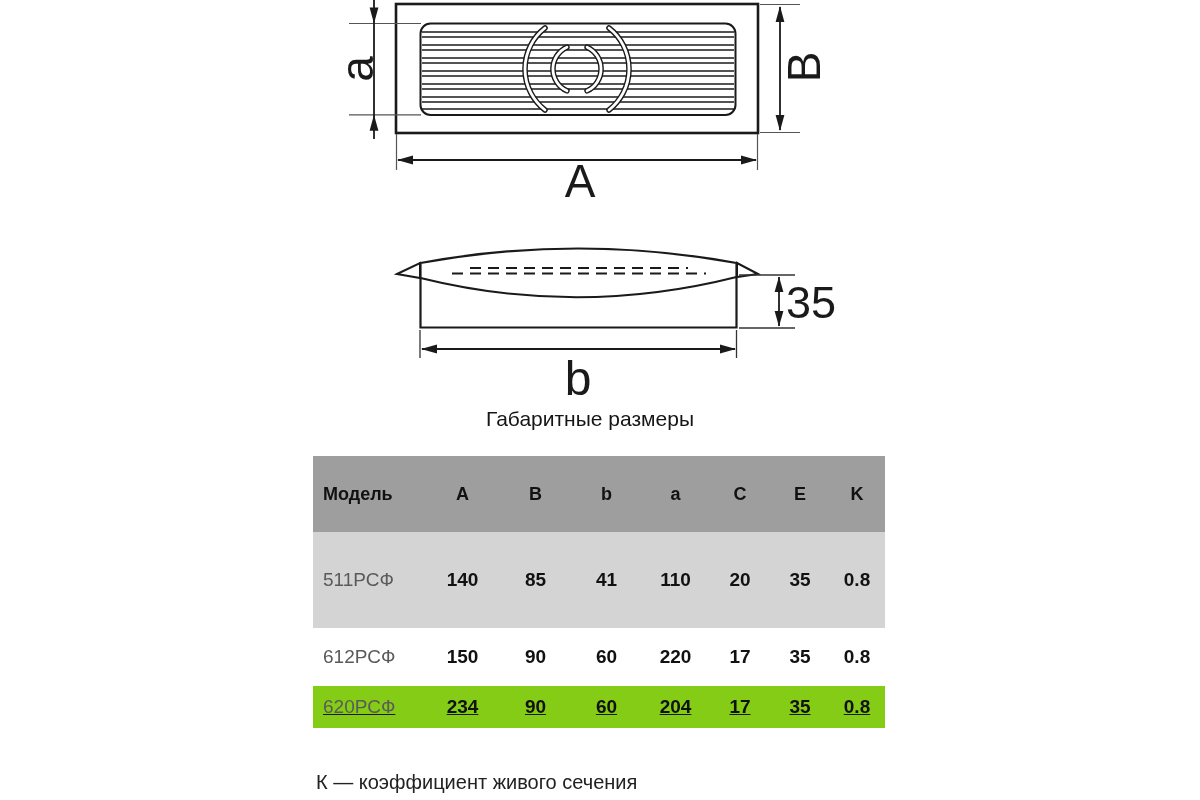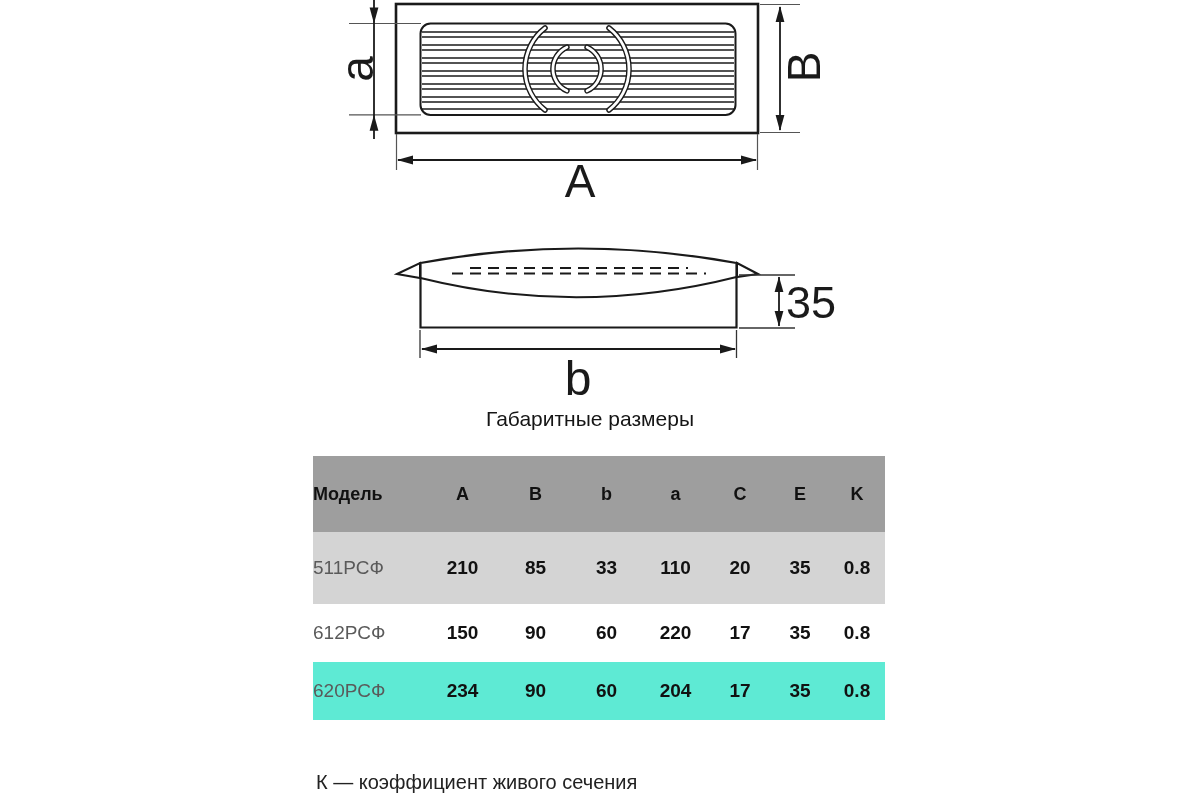--- a/index.html
+++ b/index.html
@@ -37,32 +37,33 @@
     align-items: center;
   }
   .tr .cell {
     text-align: center;
     font-size: 19px;
     font-weight: bold;
     color: #111111;
   }
   .tr .cell.model {
     text-align: left;
+    padding-left: 10px;
     font-weight: normal;
     color: #5a5a5a;
   }
   .tr.thead {
     height: 76px;
     background: #9e9e9e;
   }
   .tr.thead .cell { font-size: 18px; font-weight: bold; color: #111111; }
   .tr.thead .cell.model { font-weight: bold; color: #111111; }
-  .tr.row-1 { height: 72px; background: #d4d4d4; }
+  .tr.row-1 { height: 96px; background: #d4d4d4; }
   .tr.row-2 { height: 58px; background: #ffffff; }
-  .tr.row-3 { height: 58px; background: #5eead4; }
+  .tr.row-3 { height: 42px; background: #84cc16; text-decoration: underline; }
   .footnote {
     position: absolute;
     left: 316px; top: 771px;
     font-size: 20px;
     color: #222222;
   }
 </style>
 </head>
 <body>
 
@@ -167,23 +168,23 @@
     <div class="cell">A</div>
     <div class="cell">B</div>
     <div class="cell">b</div>
     <div class="cell">a</div>
     <div class="cell">C</div>
     <div class="cell">E</div>
     <div class="cell">K</div>
   </div>
   <div class="tr row-1">
     <div class="cell model">511РСФ</div>
-    <div class="cell">210</div>
+    <div class="cell">140</div>
     <div class="cell">85</div>
-    <div class="cell">33</div>
+    <div class="cell">41</div>
     <div class="cell">110</div>
     <div class="cell">20</div>
     <div class="cell">35</div>
     <div class="cell">0.8</div>
   </div>
   <div class="tr row-2">
     <div class="cell model">612РСФ</div>
     <div class="cell">150</div>
     <div class="cell">90</div>
     <div class="cell">60</div>

